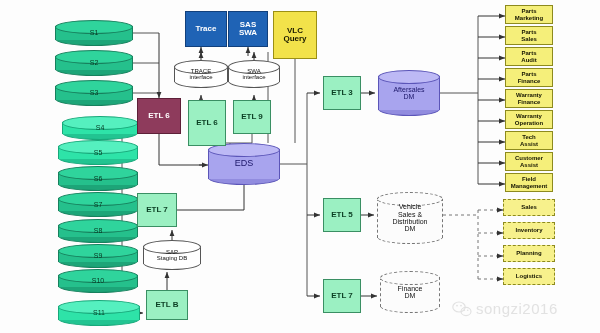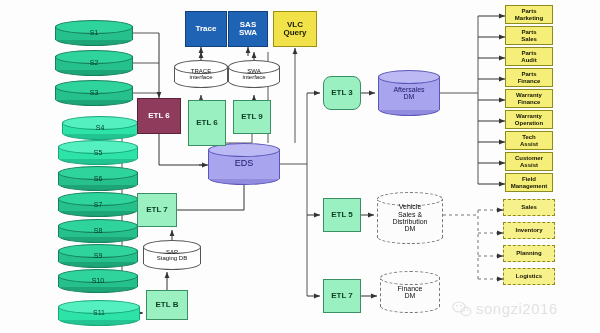--- a/index.html
+++ b/index.html
@@ -280,26 +280,26 @@
         <div class="lbl" style="font-size: 7px;">Finance<br>DM</div>
       </div>
     </div>
 
   <div id="rect-layer">
       <div class="node rect etl-maroon" style="left: 137px; top: 98px; width: 44px; height: 36px; font-size: 8px; font-weight: bold;">ETL 6</div>
       <div class="node rect etl-green" style="left: 188px; top: 100px; width: 38px; height: 46px; font-size: 8px; font-weight: bold;">ETL 6</div>
       <div class="node rect etl-green" style="left: 233px; top: 100px; width: 38px; height: 34px; font-size: 8px; font-weight: bold;">ETL 9</div>
       <div class="node rect etl-green" style="left: 137px; top: 193px; width: 40px; height: 34px; font-size: 8px; font-weight: bold;">ETL 7</div>
       <div class="node rect etl-green" style="left: 146px; top: 290px; width: 42px; height: 30px; font-size: 8px; font-weight: bold;">ETL B</div>
-      <div class="node rect etl-green" style="left: 323px; top: 76px; width: 38px; height: 34px; font-size: 8px; font-weight: bold; border-radius: 8px;">ETL 3</div>
+      <div class="node rect etl-green" style="left: 323px; top: 76px; width: 38px; height: 34px; font-size: 8px; font-weight: bold;">ETL 3</div>
       <div class="node rect etl-green" style="left: 323px; top: 198px; width: 38px; height: 34px; font-size: 8px; font-weight: bold;">ETL 5</div>
       <div class="node rect etl-green" style="left: 323px; top: 279px; width: 38px; height: 34px; font-size: 8px; font-weight: bold;">ETL 7</div>
       <div class="node rect app-blue" style="left: 185px; top: 11px; width: 42px; height: 36px; font-size: 8px; font-weight: bold;">Trace</div>
       <div class="node rect app-blue" style="left: 228px; top: 11px; width: 40px; height: 36px; font-size: 8px; font-weight: bold;">SAS<br>SWA</div>
-      <div class="node rect app-yellow" style="left: 273px; top: 11px; width: 44px; height: 36px; font-size: 8px; font-weight: bold;">VLC<br>Query</div>
+      <div class="node rect app-yellow" style="left: 273px; top: 11px; width: 44px; height: 48px; font-size: 8px; font-weight: bold;">VLC<br>Query</div>
       <div class="node rect dm-yellow" style="left: 505px; top: 5px; width: 48px; height: 19px; font-size: 6px; font-weight: bold;">Parts<br>Marketing</div>
       <div class="node rect dm-yellow" style="left: 505px; top: 26px; width: 48px; height: 19px; font-size: 6px; font-weight: bold;">Parts<br>Sales</div>
       <div class="node rect dm-yellow" style="left: 505px; top: 47px; width: 48px; height: 19px; font-size: 6px; font-weight: bold;">Parts<br>Audit</div>
       <div class="node rect dm-yellow" style="left: 505px; top: 68px; width: 48px; height: 19px; font-size: 6px; font-weight: bold;">Parts<br>Finance</div>
       <div class="node rect dm-yellow" style="left: 505px; top: 89px; width: 48px; height: 19px; font-size: 6px; font-weight: bold;">Warranty<br>Finance</div>
       <div class="node rect dm-yellow" style="left: 505px; top: 110px; width: 48px; height: 19px; font-size: 6px; font-weight: bold;">Warranty<br>Operation</div>
       <div class="node rect dm-yellow" style="left: 505px; top: 131px; width: 48px; height: 19px; font-size: 6px; font-weight: bold;">Tech<br>Assist</div>
       <div class="node rect dm-yellow" style="left: 505px; top: 152px; width: 48px; height: 19px; font-size: 6px; font-weight: bold;">Customer<br>Assist</div>
       <div class="node rect dm-yellow" style="left: 505px; top: 173px; width: 48px; height: 19px; font-size: 6px; font-weight: bold;">Field<br>Management</div>
       <div class="node rect dm-yellow-dashed" style="left: 503px; top: 199px; width: 52px; height: 17px; font-size: 6px; font-weight: bold;">Sales</div>

